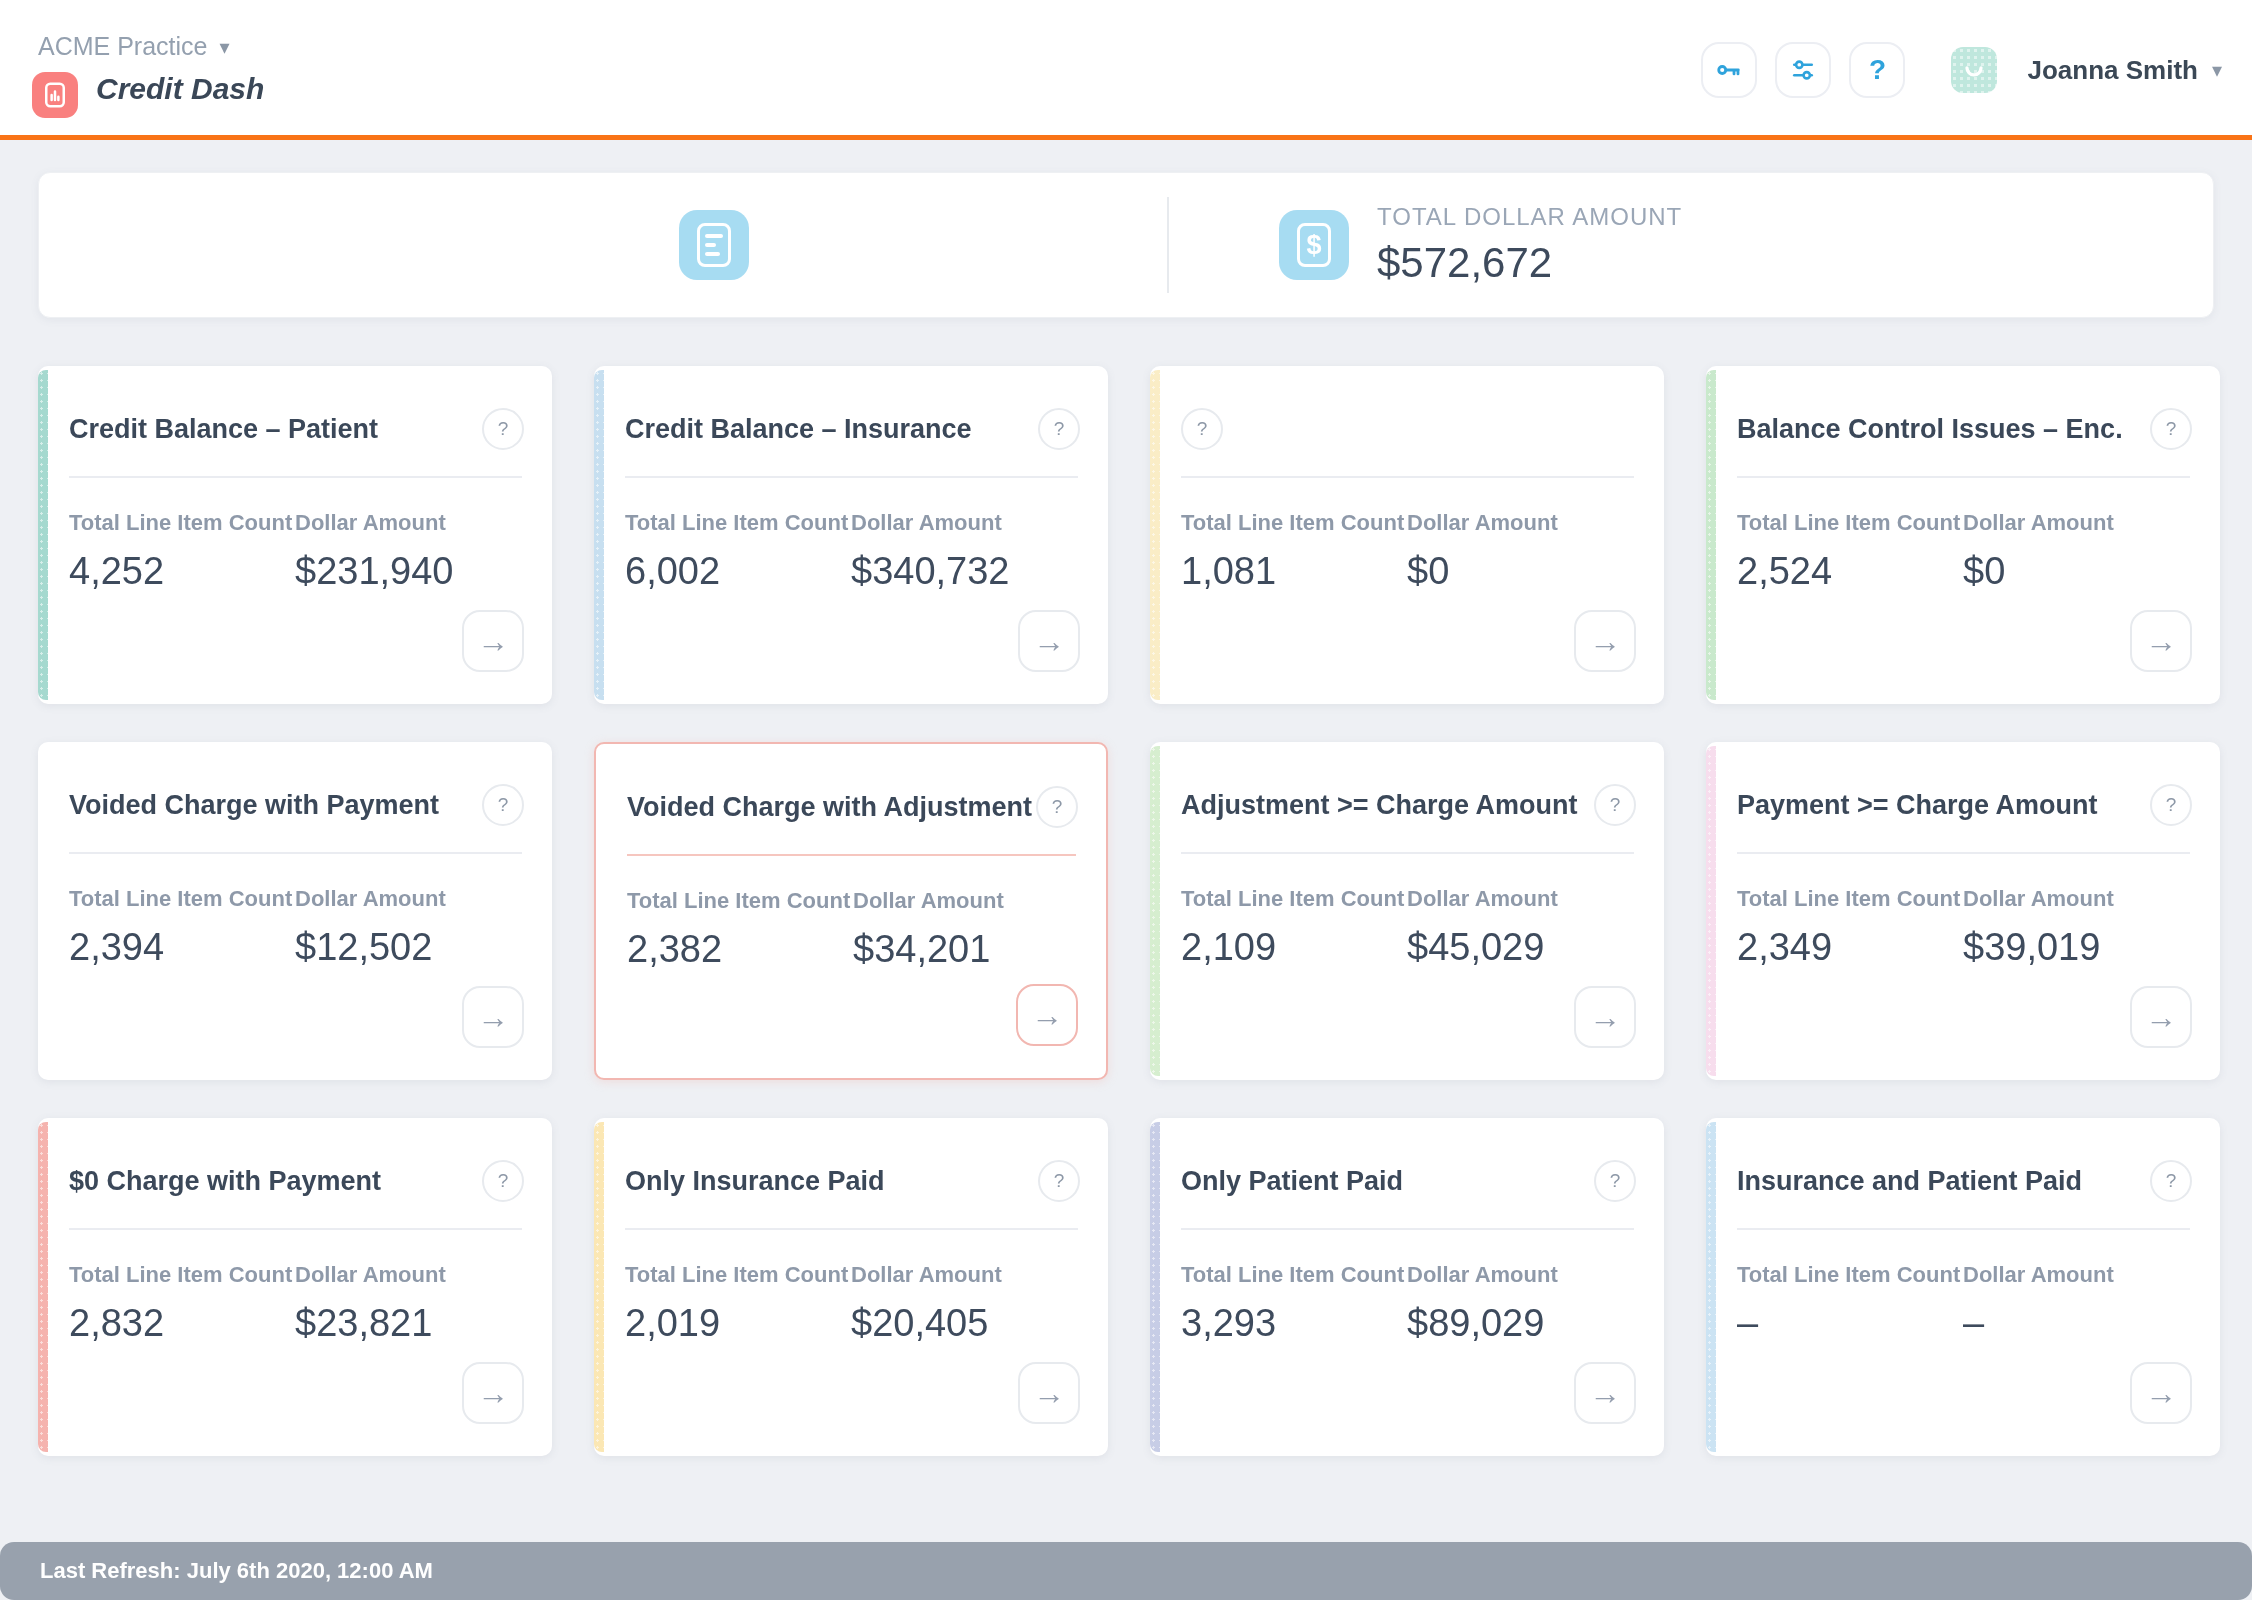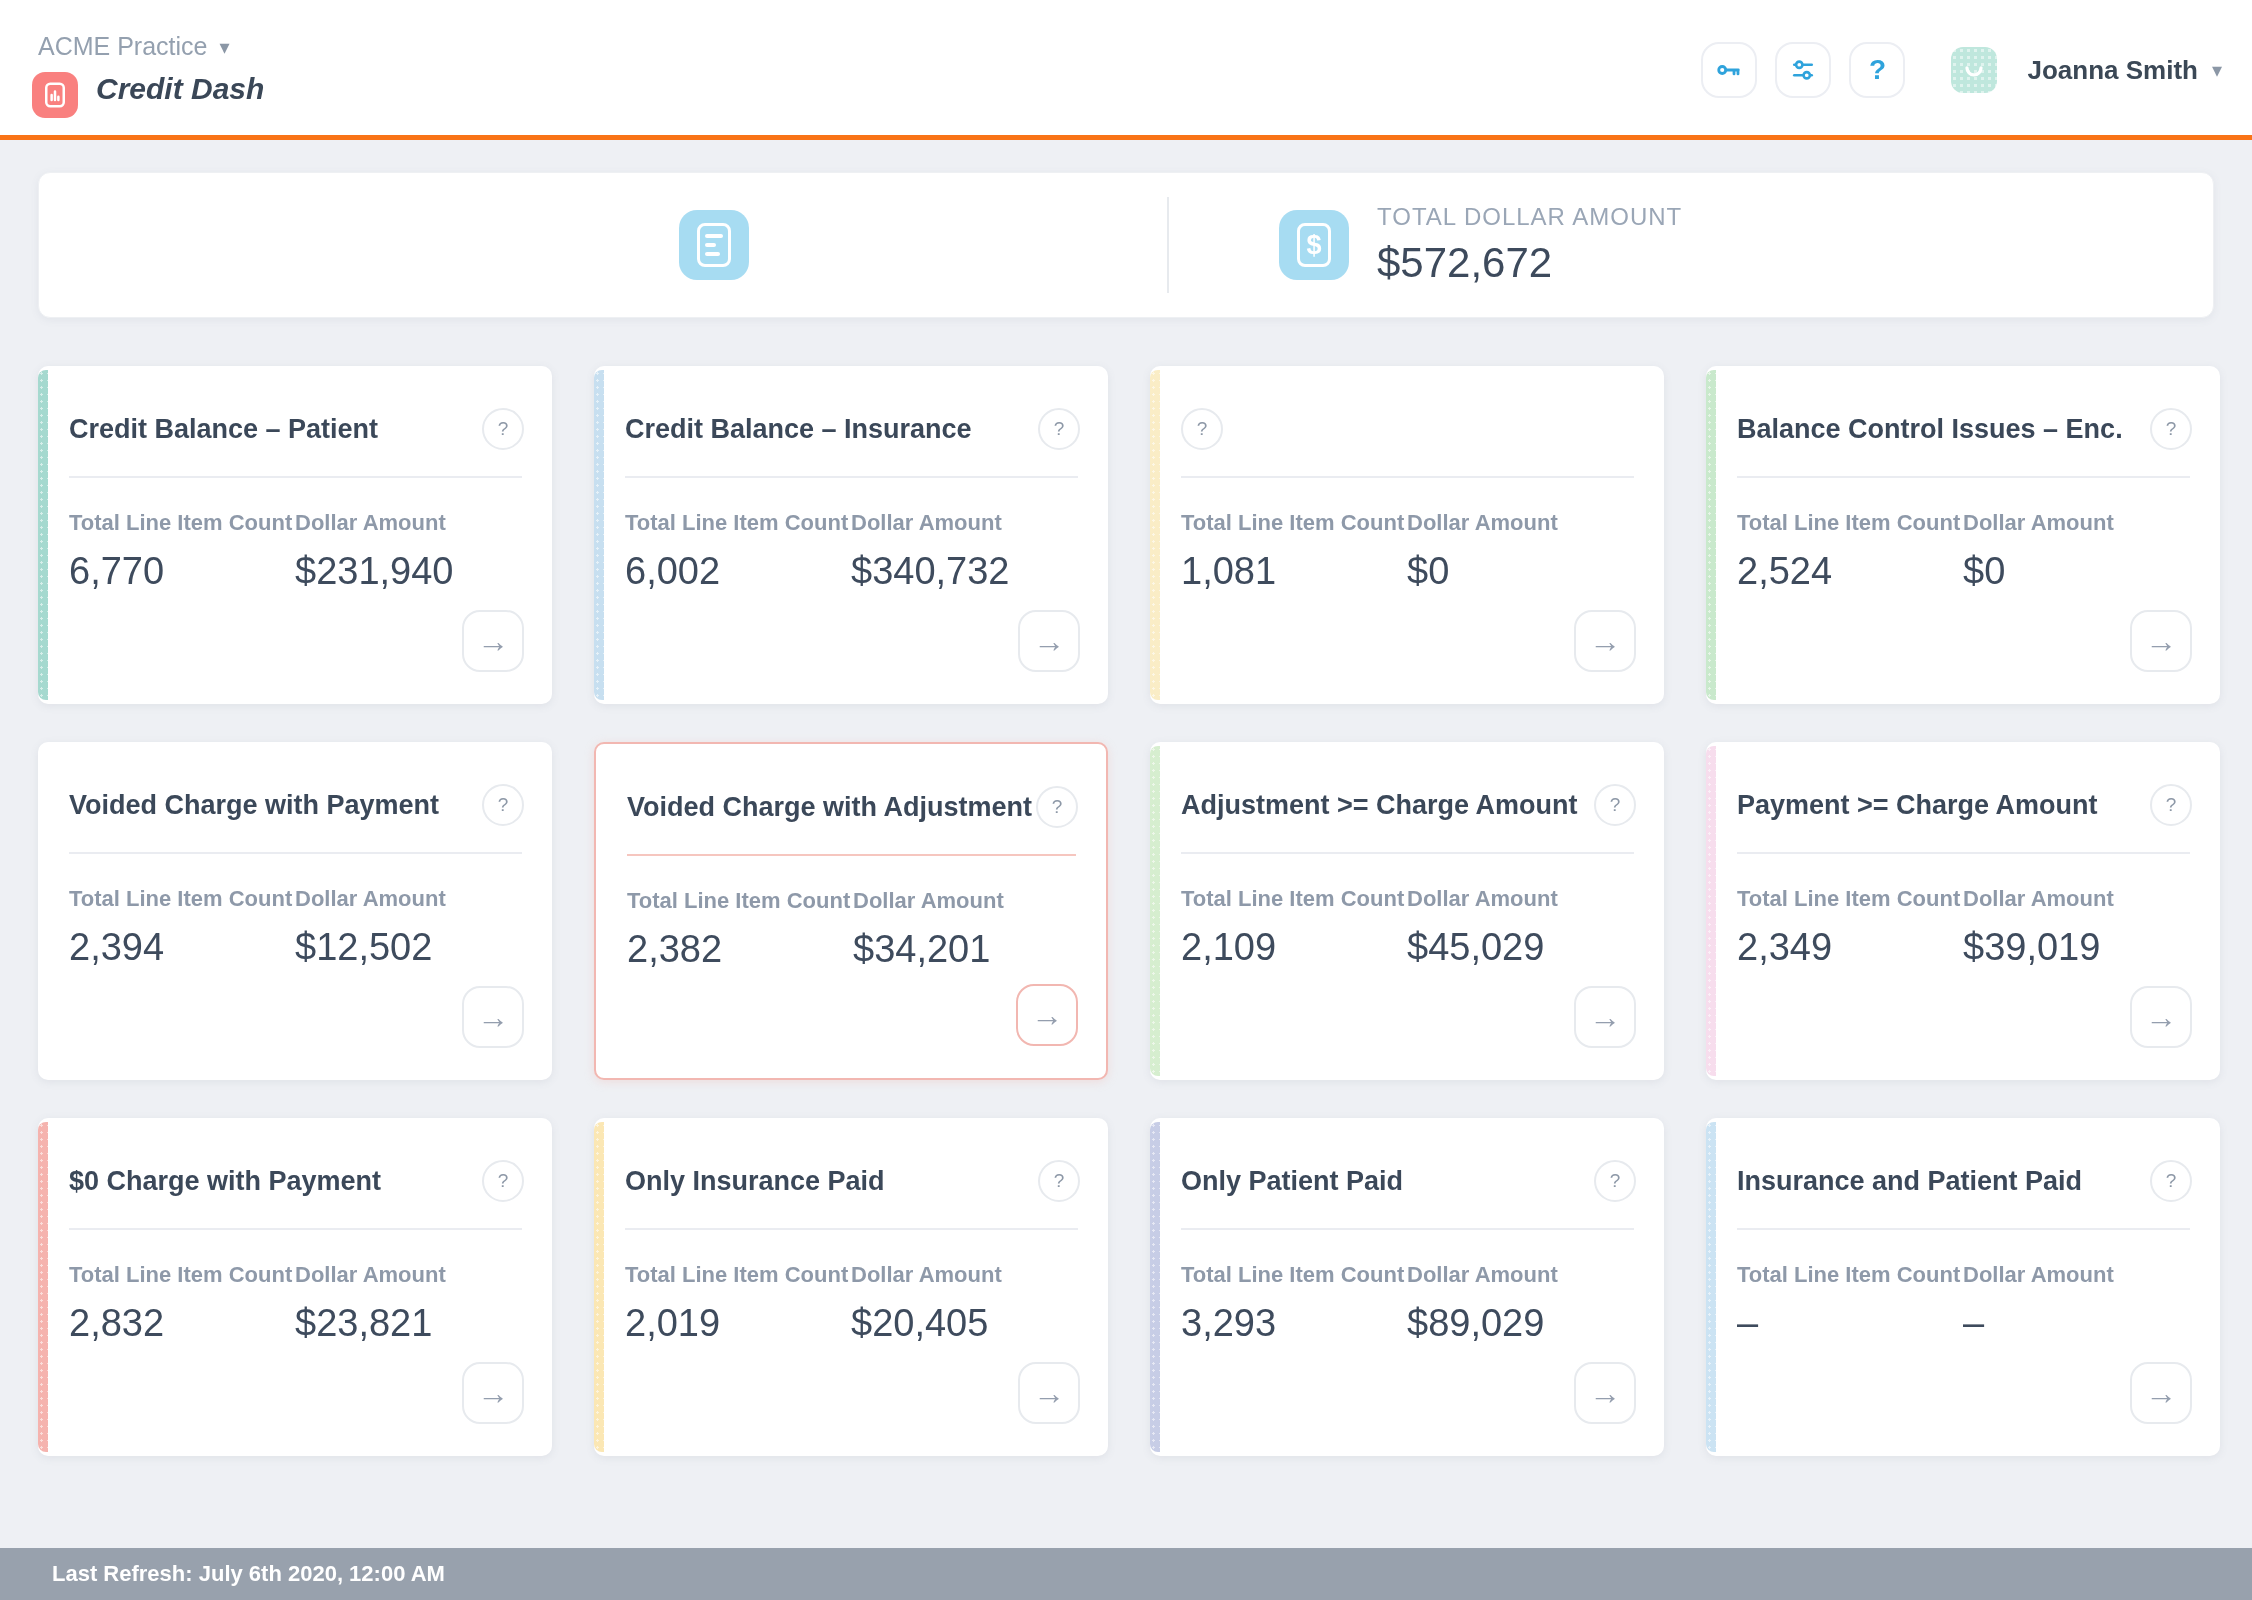--- a/index.html
+++ b/index.html
@@ -121,22 +121,22 @@
     border:2px solid #e7eaee; background:#fff;
     font-size:32px; color:#949eae; cursor:pointer;
     display:flex; align-items:center; justify-content:center;
   }
   .card.selected { border:2px solid #f2b7b1; box-shadow:0 2px 10px rgba(242,183,177,.35); }
   .card.selected .card-divider { background:#f6c6bf; }
   .card.selected .arrow-btn { border-color:#f2b7b1; }
 
   
   .footer {
-    position:absolute; left:0; right:0; bottom:0; height:52px;
-    background:#98a1ad; display:flex; align-items:center; padding-left:52px;
+    position:absolute; left:0; right:0; bottom:0; height:58px;
+    background:#98a1ad; display:flex; align-items:center; padding-left:40px;border-radius:14px;
   }
   .footer-text { color:#ffffff; font-size:22px; font-weight:600; }
 
   svg { display:block; }
   button { font-family:"Liberation Sans", sans-serif; }
 </style>
 </head>
 <body>
 
 <div class="header">
@@ -216,21 +216,21 @@
 
   <div class="card" style="--accent:#a5d9cf">
     <div class="card-head">
       <div class="card-title">Credit Balance – Patient</div>
       <button class="help-btn">?</button>
     </div>
     <div class="card-divider"></div>
     <div class="metrics">
       <div class="metric-col1">
         <div class="metric-label">Total Line Item Count</div>
-        <div class="metric-value">6,770</div>
+        <div class="metric-value">4,252</div>
       </div>
       <div>
         <div class="metric-label">Dollar Amount</div>
         <div class="metric-value">$231,940</div>
       </div>
     </div>
     <button class="arrow-btn">
         <span>→</span>
       </button>
   </div>

